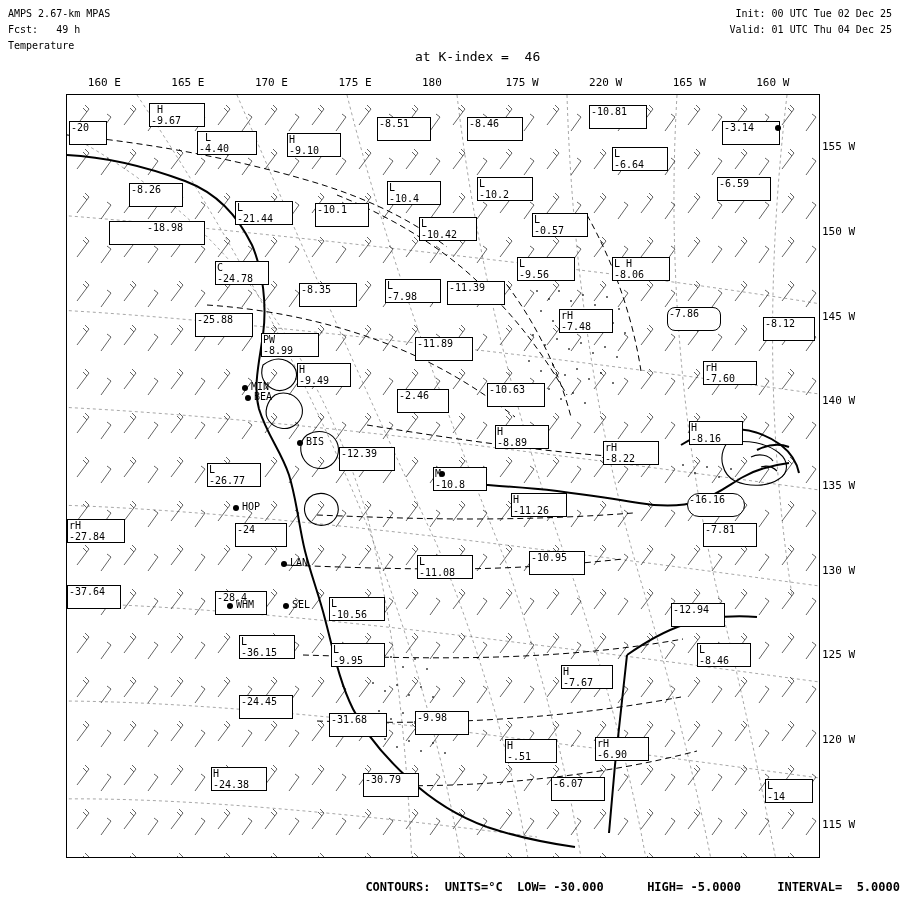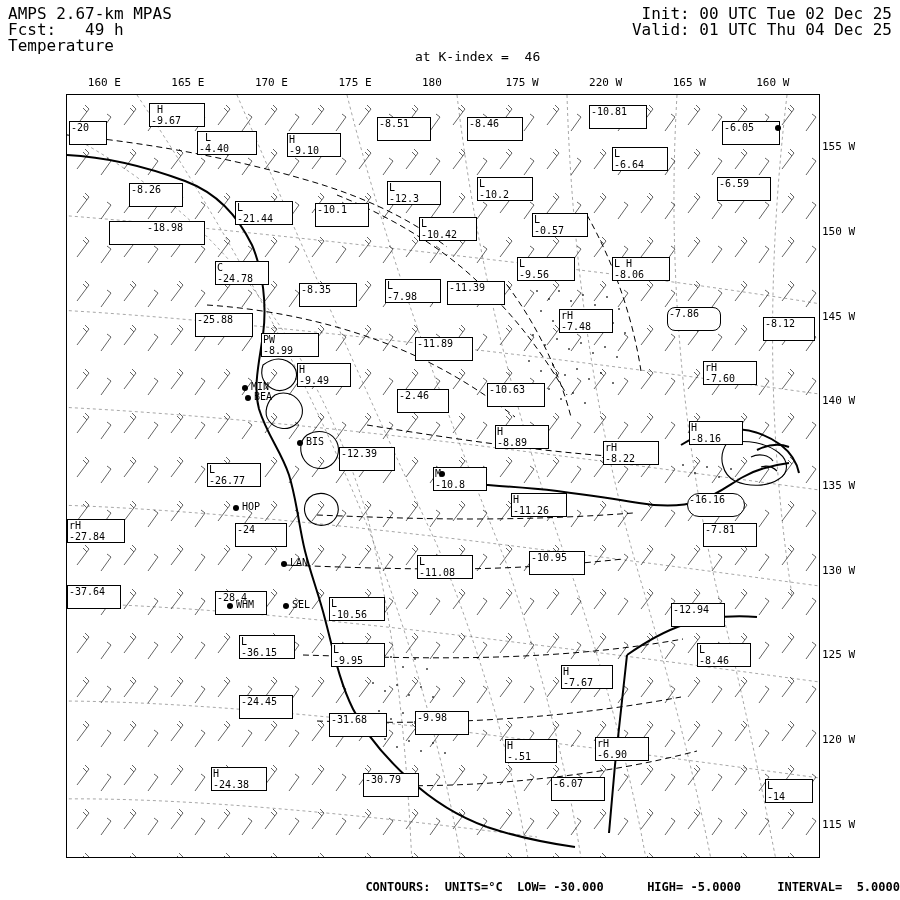--- a/index.html
+++ b/index.html
@@ -1,19 +1,19 @@
 <!DOCTYPE html>
 <html><head>
 <meta charset="utf-8">
 <style>
   html,body{margin:0;padding:0;background:#ffffff;}
   body{width:900px;height:900px;overflow:hidden;font-family:"DejaVu Sans Mono","Liberation Mono",monospace;color:#000;}
   #page{position:relative;width:900px;height:900px;}
 
-  .hdr{position:absolute;font-size:16px;line-height:16px;white-space:pre;}
+  .hdr{position:absolute;font-size:10px;line-height:16px;white-space:pre;}
   #hdr-left{left:8px;top:6px;}
   #hdr-right{right:8px;top:6px;text-align:right;}
   #hdr-mid{left:415px;top:49px;font-size:13px;}
 
   #plot{position:absolute;left:66px;top:94px;width:752px;height:762px;border:1px solid #000;background:#fff;overflow:hidden;}
 
   .axlabel{position:absolute;font-size:11px;white-space:nowrap;}
 
   .footer{position:absolute;left:8px;right:0;top:880px;text-align:right;font-size:12px;white-space:pre;font-weight:bold;}
 
@@ -210,25 +210,25 @@
     </svg>
 
     <div id="stations">
         <div class="sbox" style="left: 2px; top: 26px; width: 34px; height: 22px;"><span class="t1"></span><span class="t2">-20</span></div>
         <div class="sbox" style="left: 82px; top: 8px; width: 52px; height: 22px;"><span class="t1"> H</span><span class="t2">-9.67</span></div>
         <div class="sbox" style="left: 130px; top: 36px; width: 56px; height: 22px;"><span class="t1"> L</span><span class="t2">-4.40</span></div>
         <div class="sbox" style="left: 220px; top: 38px; width: 50px; height: 22px;"><span class="t1">H</span><span class="t2">-9.10</span></div>
         <div class="sbox" style="left: 310px; top: 22px; width: 50px; height: 22px;"><span class="t1"></span><span class="t2">-8.51</span></div>
         <div class="sbox" style="left: 400px; top: 22px; width: 52px; height: 22px;"><span class="t1"></span><span class="t2">-8.46</span></div>
         <div class="sbox" style="left: 522px; top: 10px; width: 54px; height: 22px;"><span class="t1"></span><span class="t2">-10.81</span></div>
-        <div class="sbox" style="left: 655px; top: 26px; width: 54px; height: 22px;"><span class="t1"></span><span class="t2">-6.05</span></div>
+        <div class="sbox" style="left: 655px; top: 26px; width: 54px; height: 22px;"><span class="t1"></span><span class="t2">-3.14</span></div>
         <div class="sbox" style="left: 545px; top: 52px; width: 52px; height: 22px;"><span class="t1">L</span><span class="t2">-6.64</span></div>
         <div class="sbox" style="left: 650px; top: 82px; width: 50px; height: 22px;"><span class="t1"></span><span class="t2">-6.59</span></div>
         <div class="sbox" style="left: 62px; top: 88px; width: 50px; height: 22px;"><span class="t1"></span><span class="t2">-8.26</span></div>
-        <div class="sbox" style="left: 320px; top: 86px; width: 50px; height: 22px;"><span class="t1">L</span><span class="t2">-12.3</span></div>
+        <div class="sbox" style="left: 320px; top: 86px; width: 50px; height: 22px;"><span class="t1">L</span><span class="t2">-10.4</span></div>
         <div class="sbox" style="left: 410px; top: 82px; width: 52px; height: 22px;"><span class="t1">L</span><span class="t2">-10.2</span></div>
         <div class="sbox" style="left: 168px; top: 106px; width: 54px; height: 22px;"><span class="t1">L</span><span class="t2">-21.44</span></div>
         <div class="sbox" style="left: 248px; top: 108px; width: 50px; height: 22px;"><span class="t1"></span><span class="t2">-10.1</span></div>
         <div class="sbox" style="left: 352px; top: 122px; width: 54px; height: 22px;"><span class="t1">L</span><span class="t2">-10.42</span></div>
         <div class="sbox" style="left: 465px; top: 118px; width: 52px; height: 22px;"><span class="t1">L</span><span class="t2">-0.57</span></div>
         <div class="sbox" style="left: 42px; top: 126px; width: 56px; height: 22px; padding-left: 37px;"><span class="t1"></span><span class="t2">-18.98</span></div>
         <div class="sbox" style="left: 450px; top: 162px; width: 54px; height: 22px;"><span class="t1">L</span><span class="t2">-9.56</span></div>
         <div class="sbox" style="left: 545px; top: 162px; width: 54px; height: 22px;"><span class="t1">L H</span><span class="t2">-8.06</span></div>
         <div class="sbox" style="left: 148px; top: 166px; width: 50px; height: 22px;"><span class="t1">C</span><span class="t2">-24.78</span></div>
         <div class="sbox" style="left: 232px; top: 188px; width: 54px; height: 22px;"><span class="t1"></span><span class="t2">-8.35</span></div>

